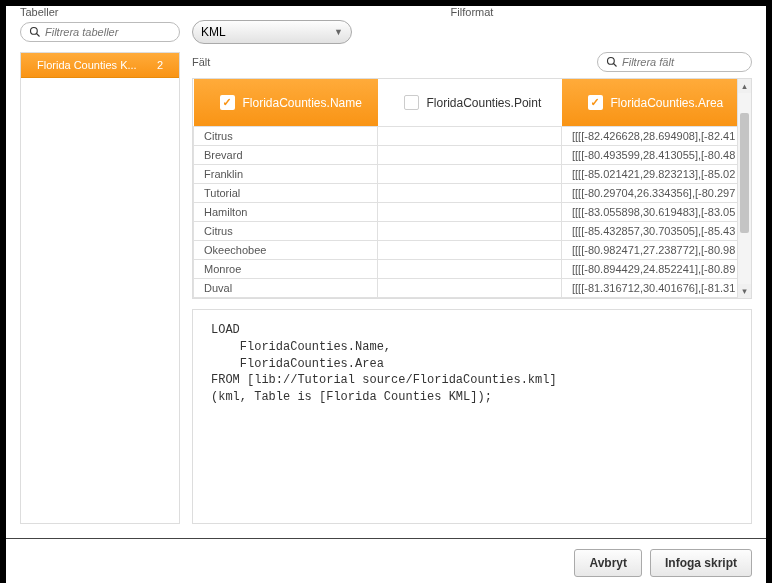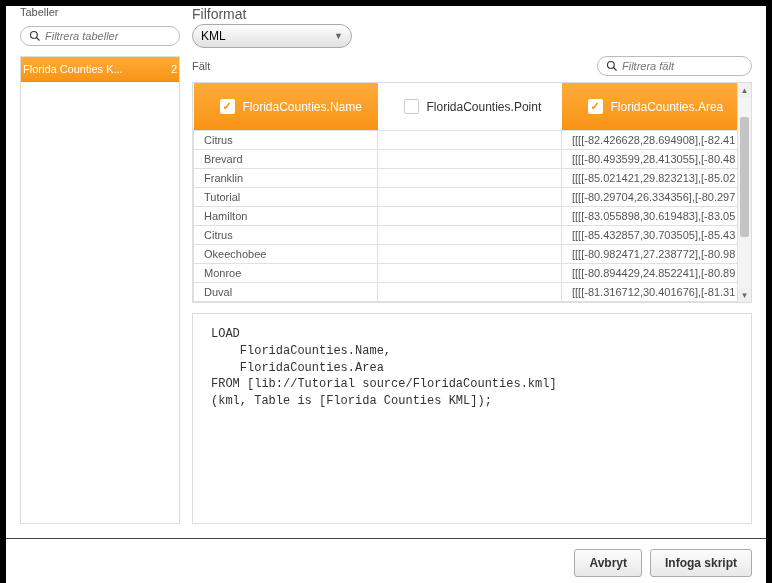--- a/index.html
+++ b/index.html
@@ -6,34 +6,34 @@
   body { font-family: Arial, sans-serif; font-size: 12px; background: #000; width: 772px; height: 583px; overflow: hidden; }
   .outer { background: #000; padding: 6px; width: 772px; height: 583px; }
   .dialog { background: #fff; width: 100%; height: 532px; display: flex; flex-direction: column; }
   
   .header { display: flex; justify-content: space-between; align-items: center; padding: 10px 14px 8px; }
   .title { font-size: 15px; font-weight: bold; }
   .btn-dark { background: #3d3d3d; background: linear-gradient(#555, #3a3a3a); color: #fff; border: 1px solid #222; border-radius: 3px; padding: 5px 10px; font-size: 12px; cursor: pointer; }
   
   .labels-row { display: flex; padding: 0 14px; gap: 12px; }
   .lbl-left { width: 160px; font-size: 11px; color: #555; }
-  .lbl-right { flex: 1; font-size: 14px; color: #555; }
+  .lbl-right { flex: 1; font-size: 11px; color: #555; text-align: center; }
   
   .controls-row { display: flex; padding: 2px 14px 8px; gap: 12px; align-items: center; }
   .search-box { display: flex; align-items: center; border: 1px solid #bbb; border-radius: 14px; padding: 3px 8px; background: #fff; width: 160px; }
   .search-box input { border: none; outline: none; flex: 1; font-size: 11px; font-style: italic; color: #666; width: 100%; }
   .mag { width: 12px; height: 12px; margin-right: 4px; flex-shrink: 0; }
   .mag circle { fill: none; stroke: #333; stroke-width: 1.5; }
   .mag line { stroke: #333; stroke-width: 1.5; }
   .dropdown { background: linear-gradient(#fdfdfd, #e2e2e2); border: 1px solid #aaa; border-radius: 12px; padding: 4px 8px; width: 160px; display: flex; justify-content: space-between; align-items: center; cursor: pointer; font-size: 12px; }
   .dropdown .caret { font-size: 9px; color: #666; }
   
   .main { display: flex; flex: 1; padding: 0 14px 14px; gap: 12px; min-height: 0; }
   .sidebar { width: 160px; border: 1px solid #ddd; }
-  .side-item { background: linear-gradient(#ffab3a, #f99415); color: #fff; padding: 6px 2px; display: flex; justify-content: space-between; font-size: 11px; border-bottom: 1px solid #e88b0c; }
+  .side-item { background: linear-gradient(#ffab3a, #f99415); color: #fff; padding: 6px 16px; display: flex; justify-content: space-between; font-size: 11px; border-bottom: 1px solid #e88b0c; }
   .side-item .name { white-space: nowrap; overflow: hidden; text-overflow: ellipsis; max-width: 125px; }
   
   .right-col { flex: 1; display: flex; flex-direction: column; min-width: 0; }
   .fields-header-row { display: flex; justify-content: space-between; align-items: center; margin-bottom: 6px; }
   .field-lbl { font-size: 11px; color: #555; }
   .search-fields { display: flex; align-items: flex-start; border: 1px solid #bbb; border-radius: 14px; padding: 3px 8px; background: #fff; width: 155px; }
   .search-fields input { border: none; outline: none; flex: 1; font-size: 11px; font-style: italic; color: #666; width: 100%; }
   
   .table-wrap { border: 1px solid #ddd; margin-bottom: 10px; position: relative; }
   .table-scroll { overflow: hidden; }

